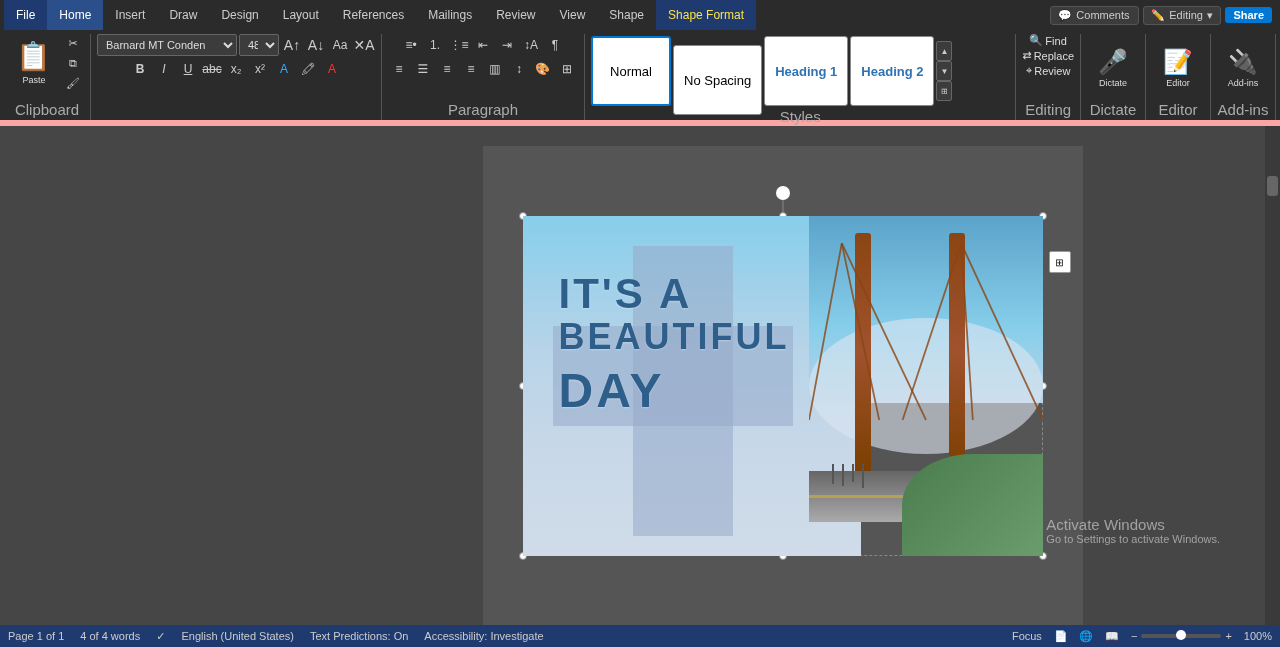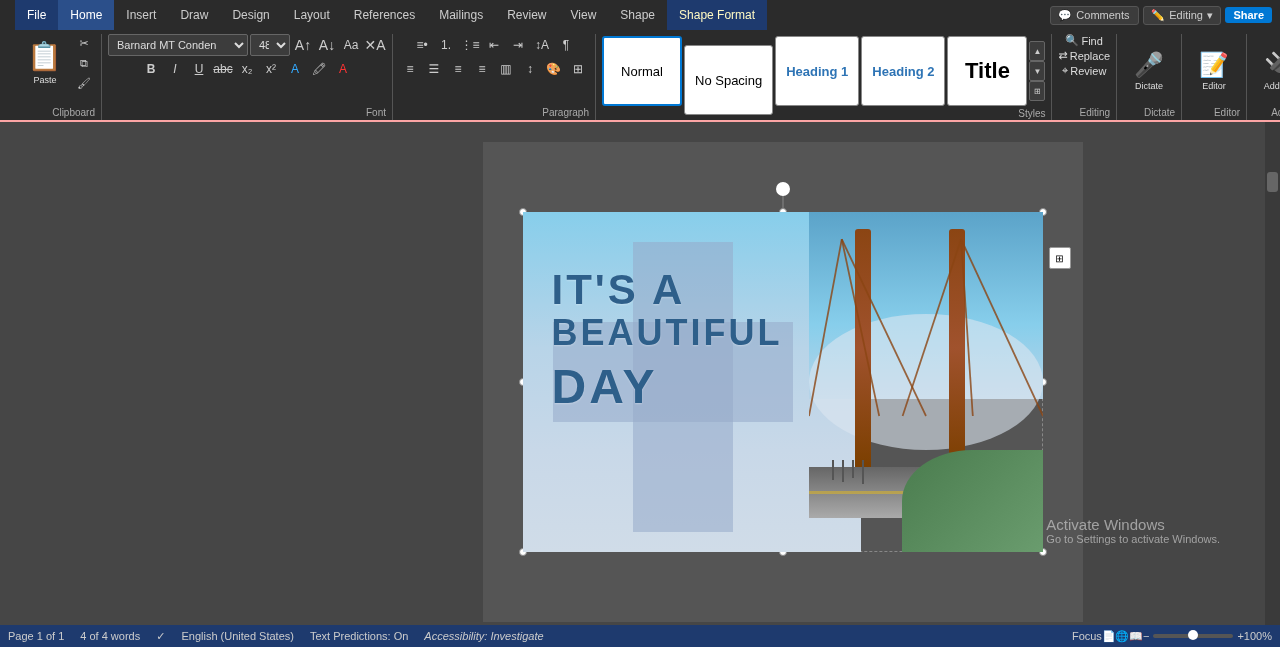--- a/index.html
+++ b/index.html
@@ -1,37 +1,37 @@
 <!DOCTYPE html>
 <html><head>
   <meta charset="utf-8">
   <style>
     * { margin: 0; padding: 0; box-sizing: border-box; }
     body { font-family: 'Segoe UI', sans-serif; background: #3a3a3a; width: 1280px; height: 647px; overflow: hidden; display: flex; flex-direction: column; }
 
     
-    .ribbon { background: #2b2b2b; border-bottom: 2px solid #fca5a5; padding-left: 11px; }
+    .ribbon { background: #2b2b2b; border-bottom: 6px solid #fca5a5; }
 
     
     .tab-row { display: flex; align-items: center; height: 30px; background: #2b2b2b; padding-left: 4px; gap: 0; }
     .tab { padding: 4px 12px; font-size: 12px; color: #ccc; cursor: pointer; height: 100%; display: flex; align-items: center; }
     .tab.active { background: #1e3a6e; color: white; }
-    .tab.shape-format { color: #fef9c3; background: #1e3a6e; }
+    .tab.shape-format { color: #fde047; background: #1e3a6e; }
     .tab-right { margin-left: auto; display: flex; align-items: center; gap: 4px; padding-right: 8px; }
     .comments-btn, .editing-btn, .share-btn { font-size: 11px; padding: 2px 8px; border-radius: 3px; cursor: pointer; display: flex; align-items: center; gap: 4px; }
     .comments-btn { background: #3c3c3c; color: #ccc; border: 1px solid #555; }
     .editing-btn { background: #3c3c3c; color: #ccc; border: 1px solid #555; }
     .share-btn { background: #0078d4; color: white; border: none; font-weight: 600; }
 
     
     .ribbon-row { display: flex; align-items: stretch; height: 90px; background: #2b2b2b; padding: 4px 4px 0 4px; }
 
     
     .ribbon-group { display: flex; flex-direction: column; border-right: 1px solid #555; padding: 0 6px; align-items: flex-start; min-width: fit-content; }
-    .ribbon-group-label { font-size: 10px; color: #aaa; text-align: right; width: 100%; margin-top: auto; padding-bottom: 2px; }
+    .ribbon-group-label { font-size: 15px; color: #aaa; text-align: center; width: 100%; margin-top: auto; padding-bottom: 2px; }
     .ribbon-group-content { display: flex; align-items: center; flex: 1; gap: 4px; }
 
     
     .clipboard-group .ribbon-group-content { flex-direction: column; gap: 0; }
     .clipboard-main { display: flex; gap: 4px; }
     .paste-btn { display: flex; flex-direction: column; align-items: center; justify-content: center; width: 48px; height: 56px; background: transparent; border: 1px solid transparent; border-radius: 3px; cursor: pointer; color: #ddd; }
     .paste-icon { font-size: 28px; }
     .paste-label { font-size: 9px; margin-top: 2px; }
     .clipboard-right { display: flex; flex-direction: column; justify-content: center; gap: 2px; }
     .small-icon-btn { width: 22px; height: 18px; background: transparent; border: 1px solid transparent; border-radius: 2px; cursor: pointer; color: #ccc; font-size: 11px; display: flex; align-items: center; justify-content: center; }
@@ -99,21 +99,21 @@
     .handle.br { bottom: -4px; right: -4px; cursor: se-resize; }
 
     
     .shape-content { position: absolute; top: 0; left: 0; width: 100%; height: 100%; border-radius: 0; overflow: hidden; }
 
     
     .img-layout-icon { position: absolute; top: 8px; right: -30px; width: 22px; height: 22px; background: #fff; border: 1px solid #999; border-radius: 2px; display: flex; align-items: center; justify-content: center; cursor: pointer; font-size: 10px; }
 
     
     .status-bar { height: 22px; background: #1e3a6e; display: flex; align-items: center; padding: 0 8px; gap: 16px; color: #ccc; font-size: 11px; }
-    .status-bar-right { margin-left: auto; display: flex; align-items: center; }
+    .status-bar-right { margin-left: auto; display: flex; align-items: center; gap: 12px; }
     .zoom-slider { width: 80px; height: 4px; background: #555; border-radius: 2px; position: relative; cursor: pointer; }
     .zoom-thumb { position: absolute; top: -4px; left: 50%; width: 10px; height: 10px; background: #fff; border-radius: 50%; transform: translateX(-50%); }
 
     
     .activate-windows { position: absolute; bottom: 80px; right: 60px; color: rgba(200,200,200,0.7); font-size: 13px; }
     .activate-windows div:first-child { font-size: 15px; font-weight: 500; }
     .activate-windows div:last-child { font-size: 11px; }
 
     
     .styles-container { display: flex; align-items: center; gap: 2px; height: 74px; }
@@ -187,21 +187,20 @@
           <div class="icon-btn italic">I</div>
           <div class="icon-btn underline">U</div>
           <div class="icon-btn strike">abc</div>
           <div class="icon-btn">x₂</div>
           <div class="icon-btn">x²</div>
           <div class="icon-btn" style="color:#3af;">A</div>
           <div class="icon-btn">🖍</div>
           <div class="icon-btn" style="color:#f33;">A</div>
         </div>
       </div>
-      <div class="ribbon-group-label">Font</div>
     </div>
 
     <div class="ribbon-group para-group">
       <div class="ribbon-group-content">
         <div class="para-row">
           <div class="icon-btn">≡•</div>
           <div class="icon-btn">1.</div>
           <div class="icon-btn">⋮≡</div>
           <div class="icon-btn">⇤</div>
           <div class="icon-btn">⇥</div>
@@ -230,23 +229,20 @@
           </div>
           <div class="style-btn no-spacing" style="background:#fff;">
             <span class="style-btn-text">No Spacing</span>
           </div>
           <div class="style-btn heading1" style="background:#fff;">
             <span class="style-btn-text heading">Heading 1</span>
           </div>
           <div class="style-btn heading2" style="background:#fff;">
             <span class="style-btn-text heading" style="color:#2e74b5;">Heading 2</span>
           </div>
-          <div class="style-btn title" style="background:#fff;">
-            <span class="style-btn-text title">Title</span>
-          </div>
           <div class="style-scroll">
             <div class="styles-scroll-btn">▲</div>
             <div class="styles-scroll-btn">▼</div>
             <div class="styles-scroll-btn">⊞</div>
           </div>
         </div>
       </div>
       <div class="ribbon-group-label">Styles</div>
     </div>
 
@@ -362,21 +358,21 @@
               </div>
             </div>
 
             <div style="position:absolute; top:30px; left:30px; width:240px; height:290px;">
 
               <div style="position:absolute; top:0; left:80px; width:100px; height:290px; background:rgba(150,170,200,0.55);"></div>
 
               <div style="position:absolute; top:80px; left:0; width:240px; height:100px; background:rgba(150,170,200,0.55);"></div>
             </div>
 
-            <div style="position:absolute; top:55px; left:29px; font-family: 'Impact', 'Arial Black', 'Arial', sans-serif; font-weight:900; color:#2e5f8a; letter-spacing:3px; line-height:1.1; text-shadow: 0 1px 2px rgba(255,255,255,0.3);">
+            <div style="position:absolute; top:55px; left:36px; font-family: 'Impact', 'Arial Black', 'Arial', sans-serif; font-weight:900; color:#2e5f8a; letter-spacing:3px; line-height:1.1; text-shadow: 0 1px 2px rgba(255,255,255,0.3);">
               <div style="font-size:42px;">IT'S A</div>
               <div style="font-size:36px;">BEAUTIFUL</div>
               <div style="font-size:48px; margin-top:8px;">DAY</div>
             </div>
           </div>
 
           <div class="img-layout-icon" style="top:35px; right:-28px;">
             <span>⊞</span>
           </div>
         </div>
@@ -394,21 +390,21 @@
     <div style="position:absolute; top:10%; left:2px; width:11px; height:20px; background:#666; border-radius:3px; cursor:pointer;"></div>
   </div>
 </div>
 
 <div class="status-bar">
   <span>Page 1 of 1</span>
   <span>4 of 4 words</span>
   <span style="cursor:pointer;">✓</span>
   <span style="cursor:pointer;">English (United States)</span>
   <span>Text Predictions: On</span>
-  <span style="cursor:pointer;font-style:italic;">Accessibility: Investigate</span>
+  <span style="cursor:pointer;">Accessibility: Investigate</span>
   <div class="status-bar-right">
     <span style="cursor:pointer;">Focus</span>
     <span style="cursor:pointer;">📄</span>
     <span style="cursor:pointer;">🌐</span>
     <span style="cursor:pointer;">📖</span>
     <div style="display:flex; align-items:center; gap:4px;">
       <span style="cursor:pointer;">−</span>
       <div class="zoom-slider">
         <div class="zoom-thumb"></div>
       </div>

